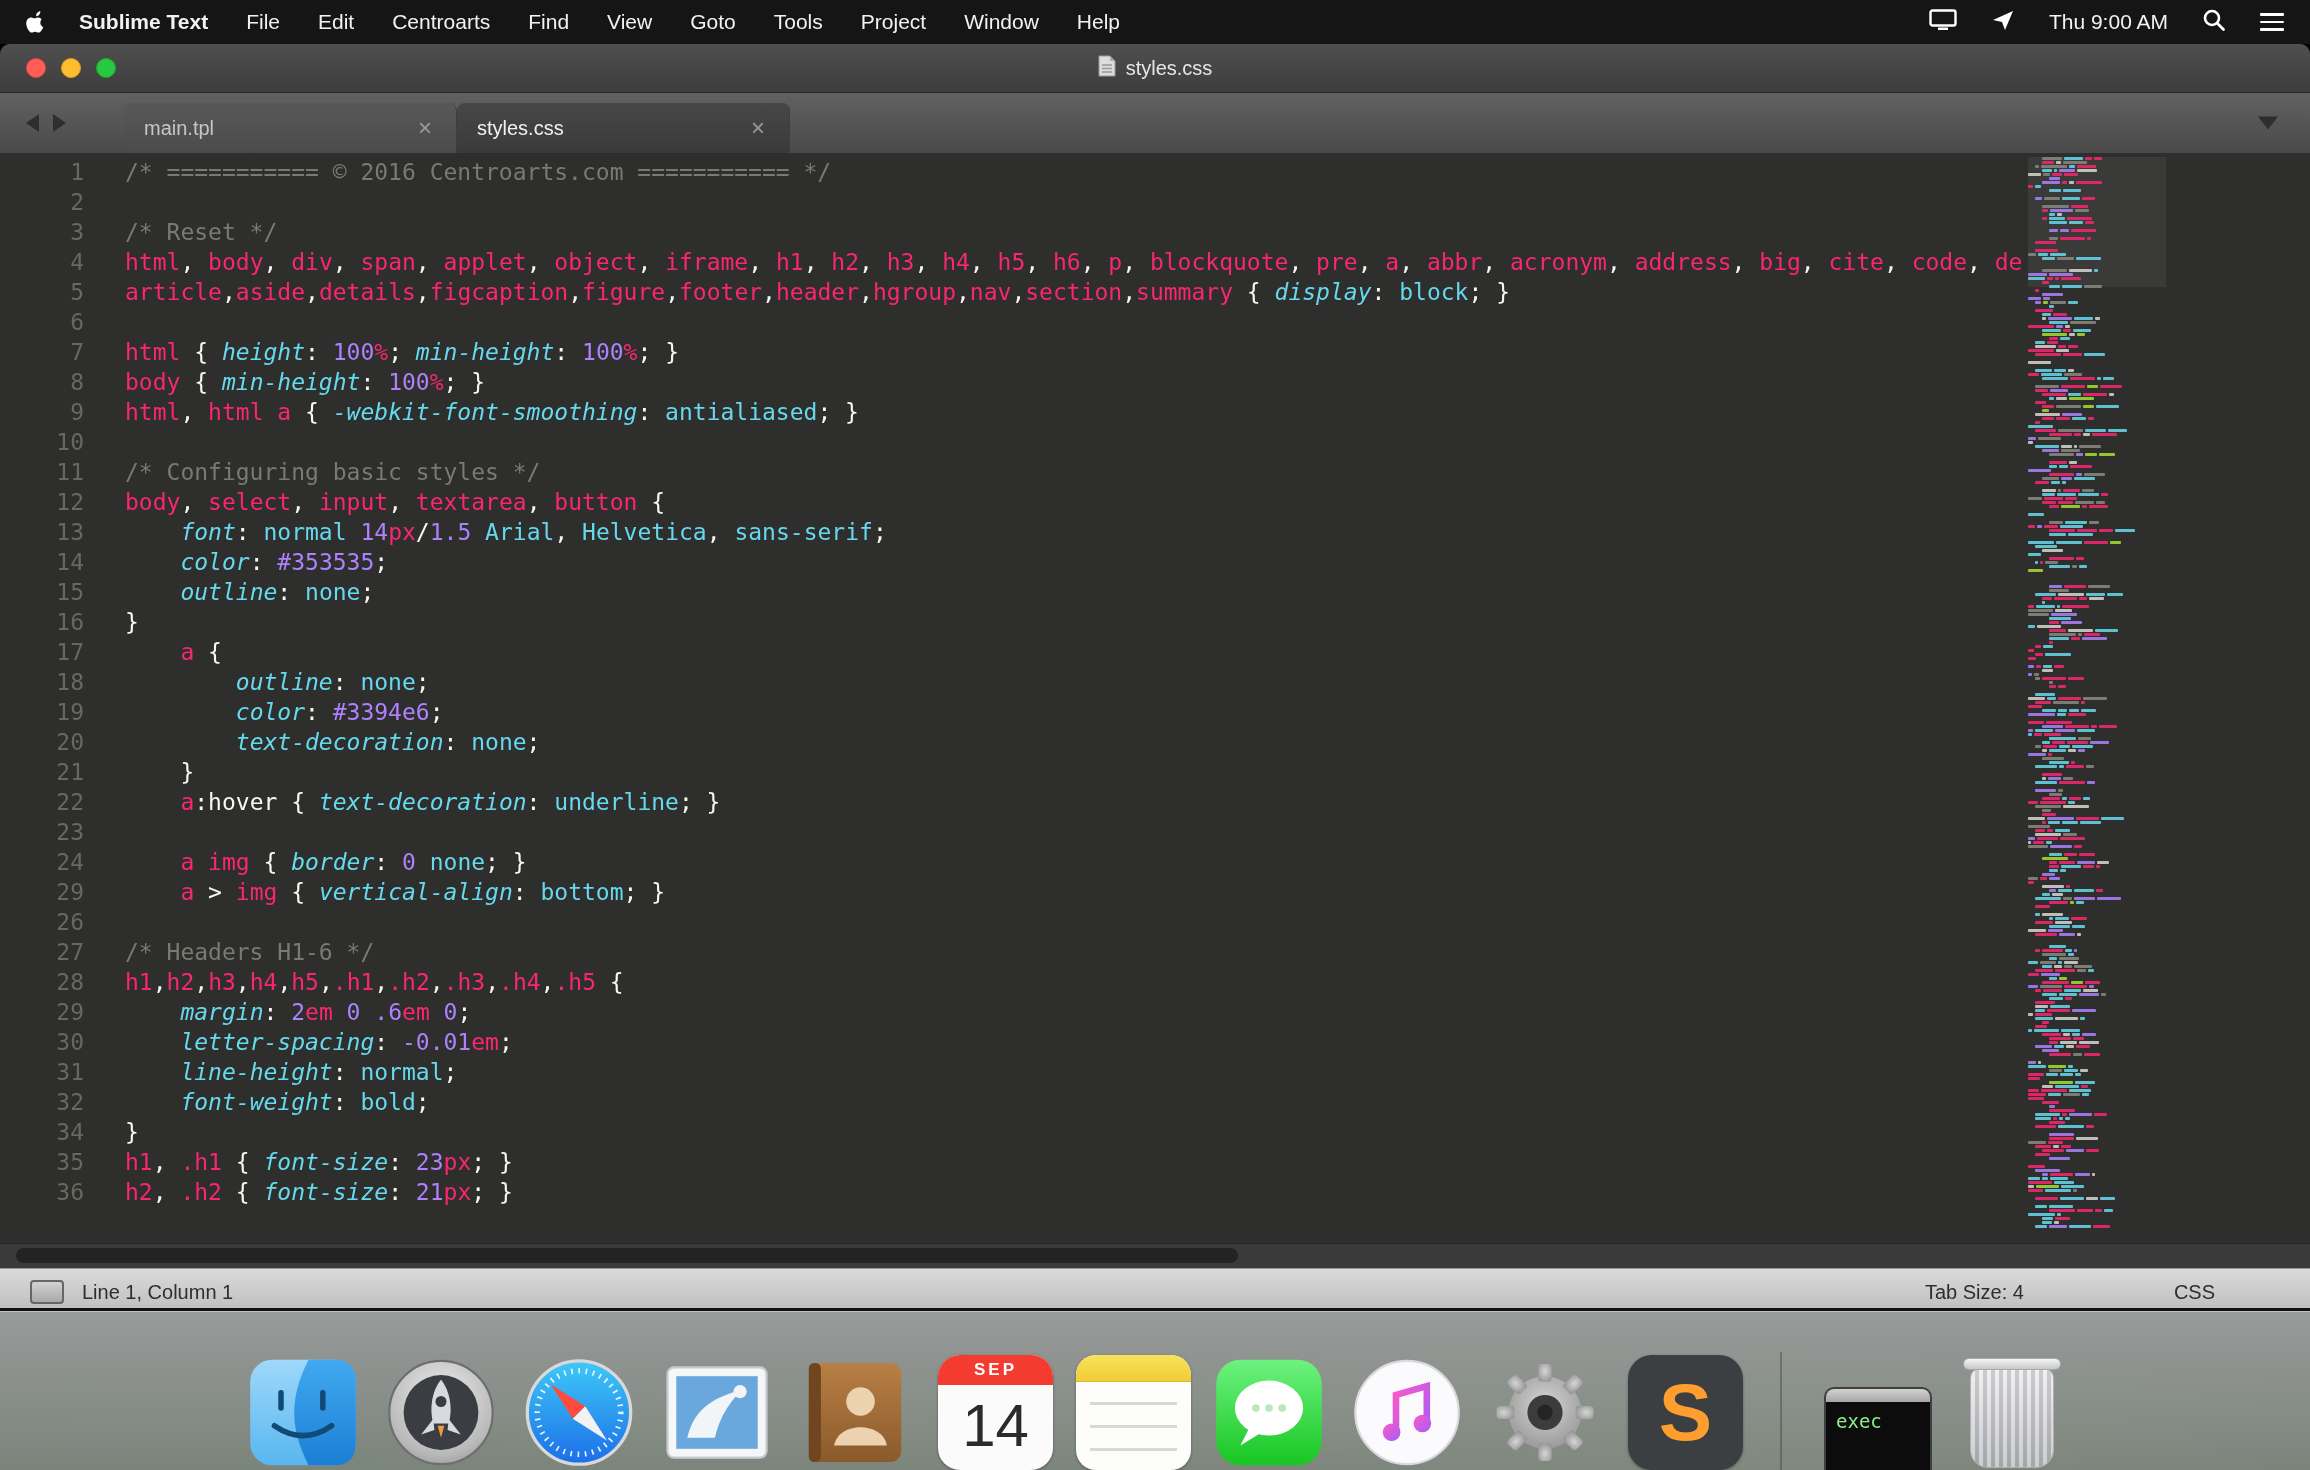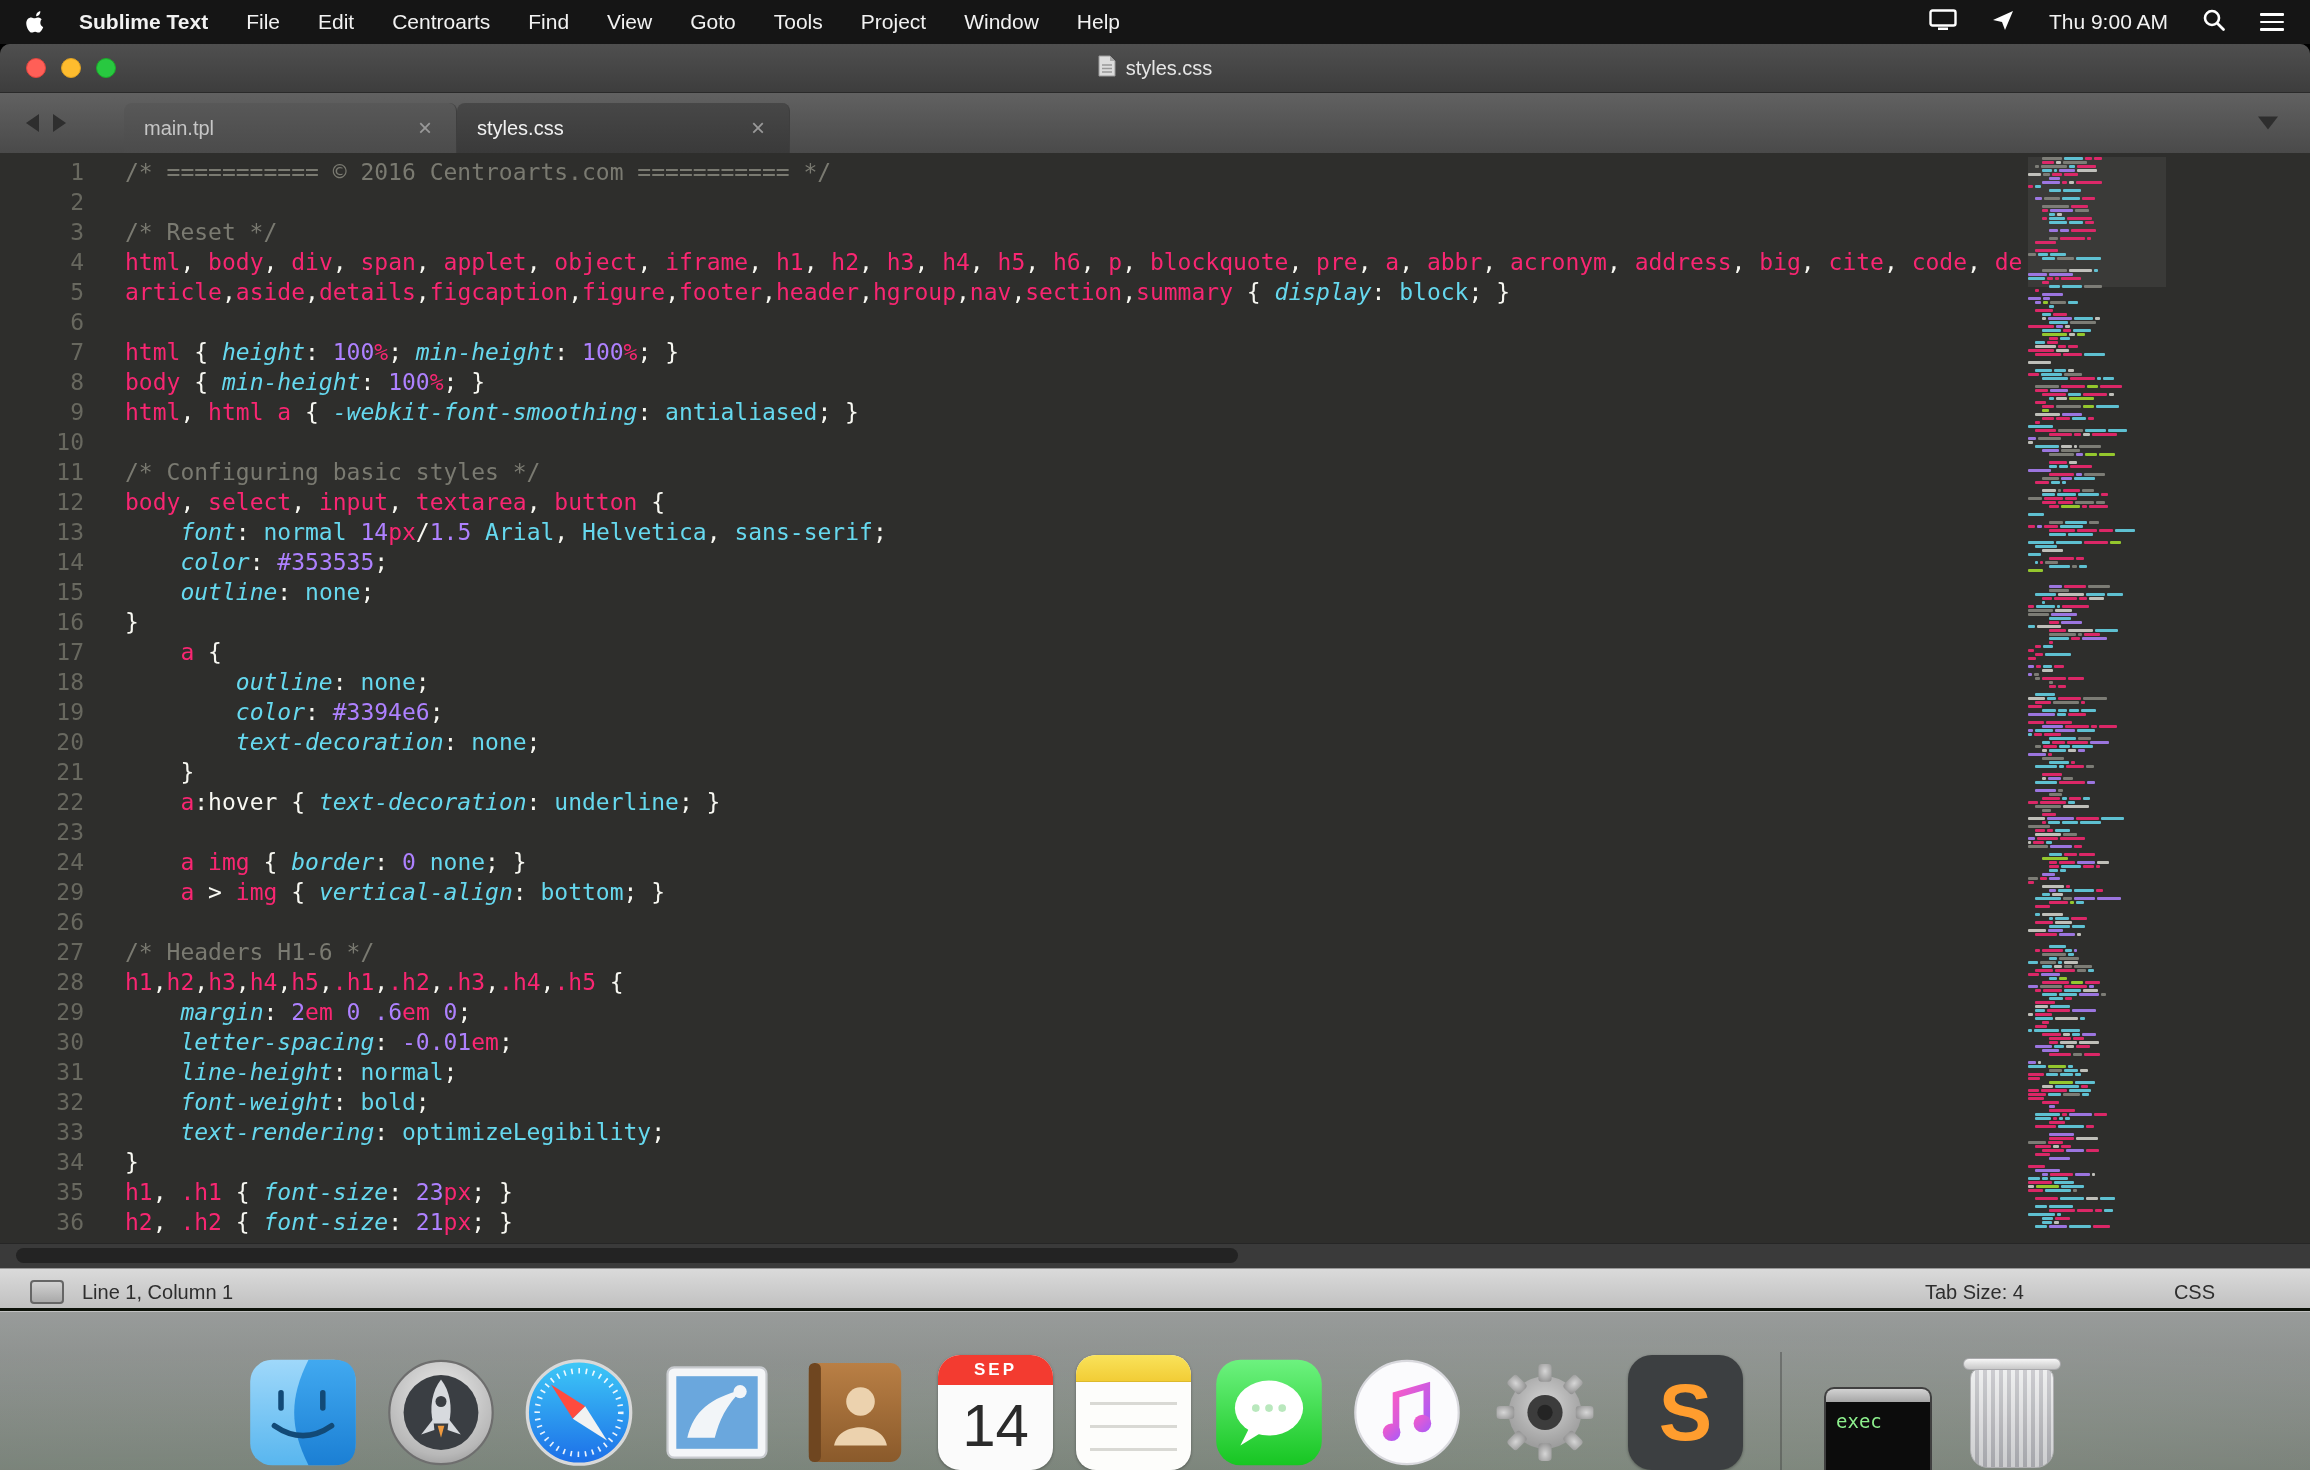--- a/index.html
+++ b/index.html
@@ -254,21 +254,20 @@
         <div class="code-row"><span class="gutter-num">23</span><span class="code-text"></span></div>
         <div class="code-row"><span class="gutter-num">24</span><span class="code-text"><span class="tok-w">    </span><span class="tok-k">a</span><span class="tok-w"> </span><span class="tok-k">img</span><span class="tok-w"> { </span><span class="tok-p">border</span><span class="tok-w">: </span><span class="tok-n">0</span><span class="tok-w"> </span><span class="tok-v">none</span><span class="tok-w">; }</span></span></div>
         <div class="code-row"><span class="gutter-num">29</span><span class="code-text"><span class="tok-w">    </span><span class="tok-k">a</span><span class="tok-w"> &gt; </span><span class="tok-k">img</span><span class="tok-w"> { </span><span class="tok-p">vertical-align</span><span class="tok-w">: </span><span class="tok-v">bottom</span><span class="tok-w">; }</span></span></div>
         <div class="code-row"><span class="gutter-num">26</span><span class="code-text"></span></div>
         <div class="code-row"><span class="gutter-num">27</span><span class="code-text"><span class="tok-c">/* Headers H1-6 */</span></span></div>
         <div class="code-row"><span class="gutter-num">28</span><span class="code-text"><span class="tok-k">h1</span><span class="tok-w">,</span><span class="tok-k">h2</span><span class="tok-w">,</span><span class="tok-k">h3</span><span class="tok-w">,</span><span class="tok-k">h4</span><span class="tok-w">,</span><span class="tok-k">h5</span><span class="tok-w">,</span><span class="tok-k">.h1</span><span class="tok-w">,</span><span class="tok-k">.h2</span><span class="tok-w">,</span><span class="tok-k">.h3</span><span class="tok-w">,</span><span class="tok-k">.h4</span><span class="tok-w">,</span><span class="tok-k">.h5</span><span class="tok-w"> {</span></span></div>
         <div class="code-row"><span class="gutter-num">29</span><span class="code-text"><span class="tok-w">    </span><span class="tok-p">margin</span><span class="tok-w">: </span><span class="tok-n">2</span><span class="tok-u">em</span><span class="tok-w"> </span><span class="tok-n">0</span><span class="tok-w"> </span><span class="tok-n">.6</span><span class="tok-u">em</span><span class="tok-w"> </span><span class="tok-n">0</span><span class="tok-w">;</span></span></div>
         <div class="code-row"><span class="gutter-num">30</span><span class="code-text"><span class="tok-w">    </span><span class="tok-p">letter-spacing</span><span class="tok-w">: </span><span class="tok-n">-0.01</span><span class="tok-u">em</span><span class="tok-w">;</span></span></div>
         <div class="code-row"><span class="gutter-num">31</span><span class="code-text"><span class="tok-w">    </span><span class="tok-p">line-height</span><span class="tok-w">: </span><span class="tok-v">normal</span><span class="tok-w">;</span></span></div>
         <div class="code-row"><span class="gutter-num">32</span><span class="code-text"><span class="tok-w">    </span><span class="tok-p">font-weight</span><span class="tok-w">: </span><span class="tok-v">bold</span><span class="tok-w">;</span></span></div>
-        <div class="code-row"><span class="gutter-num">33</span><span class="code-text"><span class="tok-w">    </span><span class="tok-p">text-rendering</span><span class="tok-w">: </span><span class="tok-v">optimizeLegibility</span><span class="tok-w">;</span></span></div>
         <div class="code-row"><span class="gutter-num">34</span><span class="code-text"><span class="tok-w">}</span></span></div>
         <div class="code-row"><span class="gutter-num">35</span><span class="code-text"><span class="tok-k">h1</span><span class="tok-w">, </span><span class="tok-k">.h1</span><span class="tok-w"> { </span><span class="tok-p">font-size</span><span class="tok-w">: </span><span class="tok-n">23</span><span class="tok-u">px</span><span class="tok-w">; }</span></span></div>
         <div class="code-row"><span class="gutter-num">36</span><span class="code-text"><span class="tok-k">h2</span><span class="tok-w">, </span><span class="tok-k">.h2</span><span class="tok-w"> { </span><span class="tok-p">font-size</span><span class="tok-w">: </span><span class="tok-n">21</span><span class="tok-u">px</span><span class="tok-w">; }</span></span></div>
       </div>
     <div class="right-cover">
       <div class="minimap" id="minimap">
         <div class="mm-viewport"></div>
       <div class="mm-row" style="padding-left: 14px;">
             <span class="mm-bar" style="width: 19.7692px; background: rgb(138, 138, 131);"></span>
             <span class="mm-bar" style="width: 19.5464px; background: rgb(102, 217, 239);"></span>

